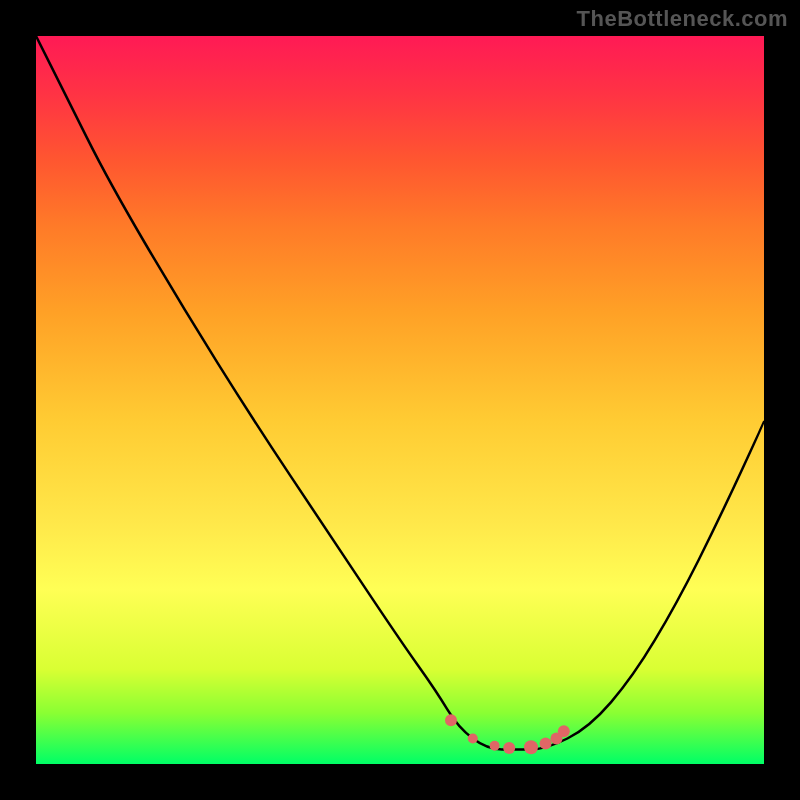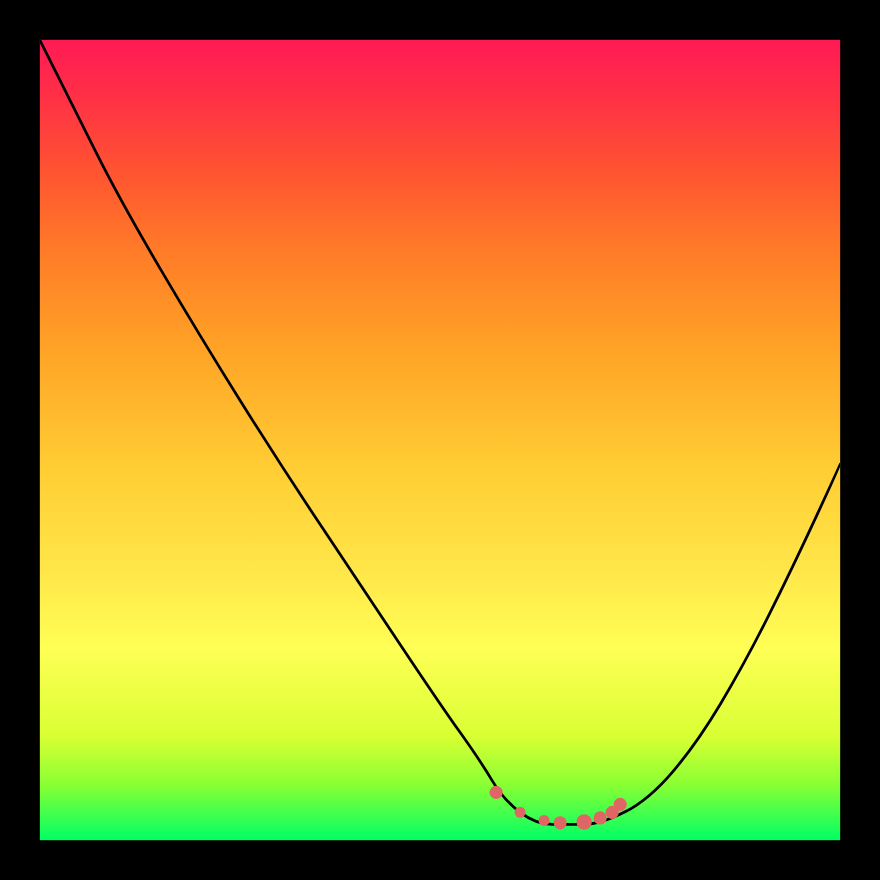--- a/index.html
+++ b/index.html
@@ -49,20 +49,21 @@
     position: absolute;
     inset: 0;
     width: 100%;
     height: 100%;
   }
 </style>
 </head>
 <body>
 
 <div class="container">
+  <div class="watermark">TheBottleneck.com</div>
   <div class="plot">
     <div class="gradient-bg"></div>
     <svg class="overlay" viewBox="0 0 728 728" preserveAspectRatio="none">
       <path id="curve-path" fill="none" stroke="#000000" stroke-width="2.5" stroke-linecap="round" d="M 0.0 0.0 Q 0.0 0.0 14.6 29.1 Q 29.1 58.2 51.0 101.9 Q 72.8 145.6 109.2 207.5 Q 145.6 269.4 182.0 327.6 Q 218.4 385.8 254.8 440.4 Q 291.2 495.0 327.6 549.6 Q 364.0 604.2 382.2 629.7 Q 400.4 655.2 411.3 673.4 Q 422.2 691.6 436.8 702.5 Q 451.4 713.4 465.9 713.4 Q 480.5 713.4 495.0 713.4 Q 509.6 713.4 531.4 702.5 Q 553.3 691.6 575.1 666.1 Q 597.0 640.6 618.8 604.2 Q 640.6 567.8 662.5 524.2 Q 684.3 480.5 706.2 433.2 T 728.0 385.8"></path>
       <g id="highlight-group">
           <circle cx="415.0" cy="684.3" r="6" fill="#e06666"></circle>
           <circle cx="436.8" cy="702.5" r="5" fill="#e06666"></circle>
           <circle cx="458.6" cy="709.8" r="5" fill="#e06666"></circle>
           <circle cx="473.2" cy="712.0" r="6" fill="#e06666"></circle>
           <circle cx="495.0" cy="711.3" r="7" fill="#e06666"></circle>

